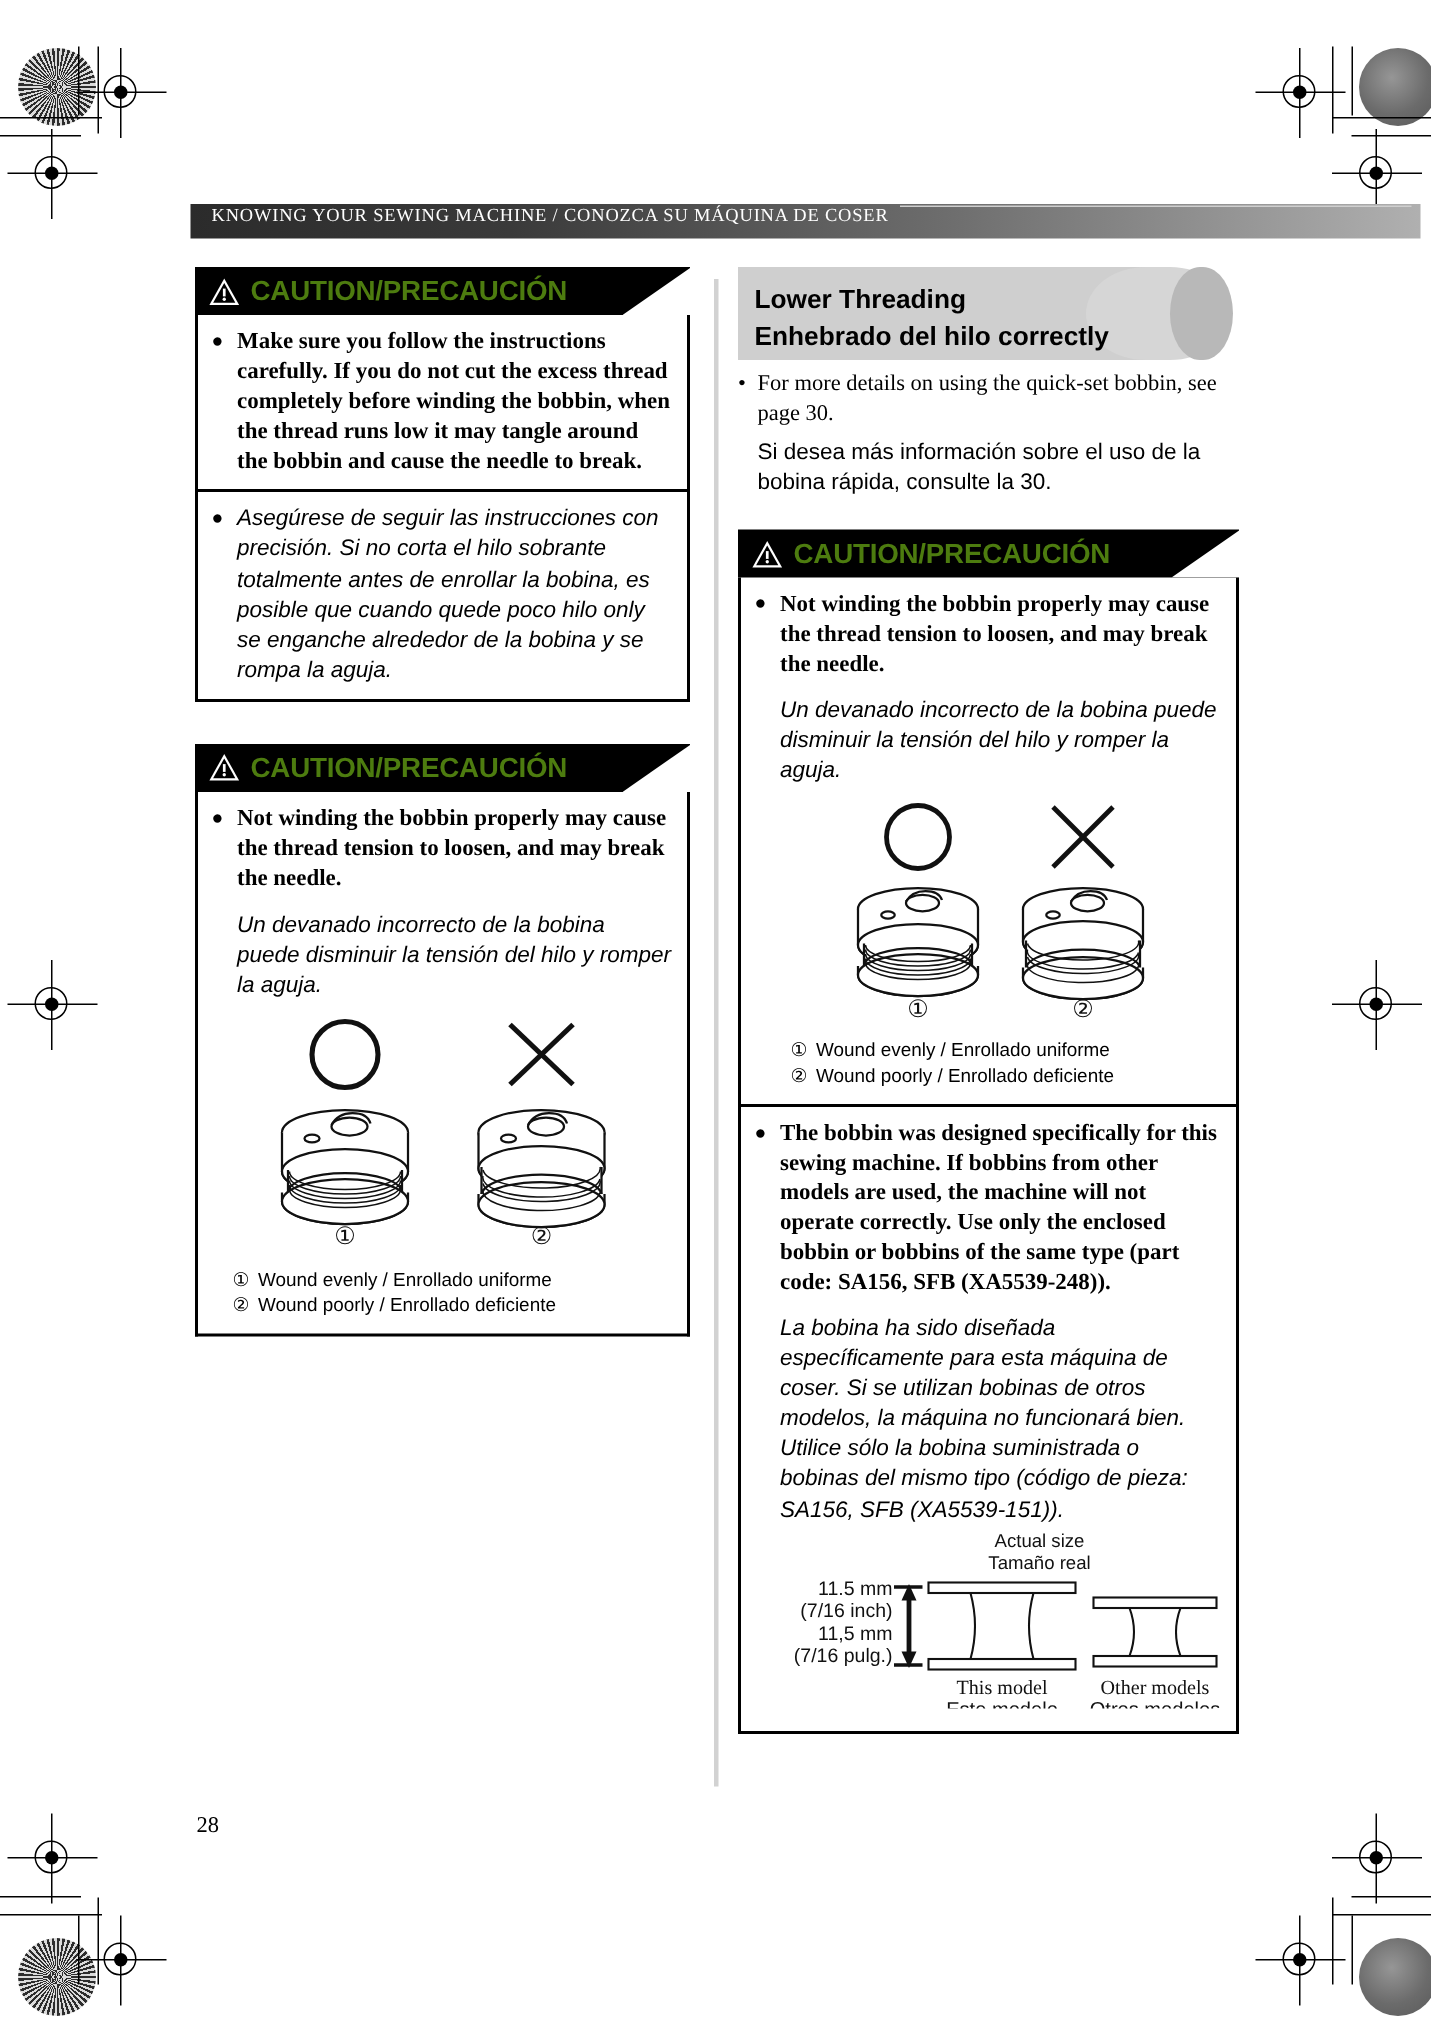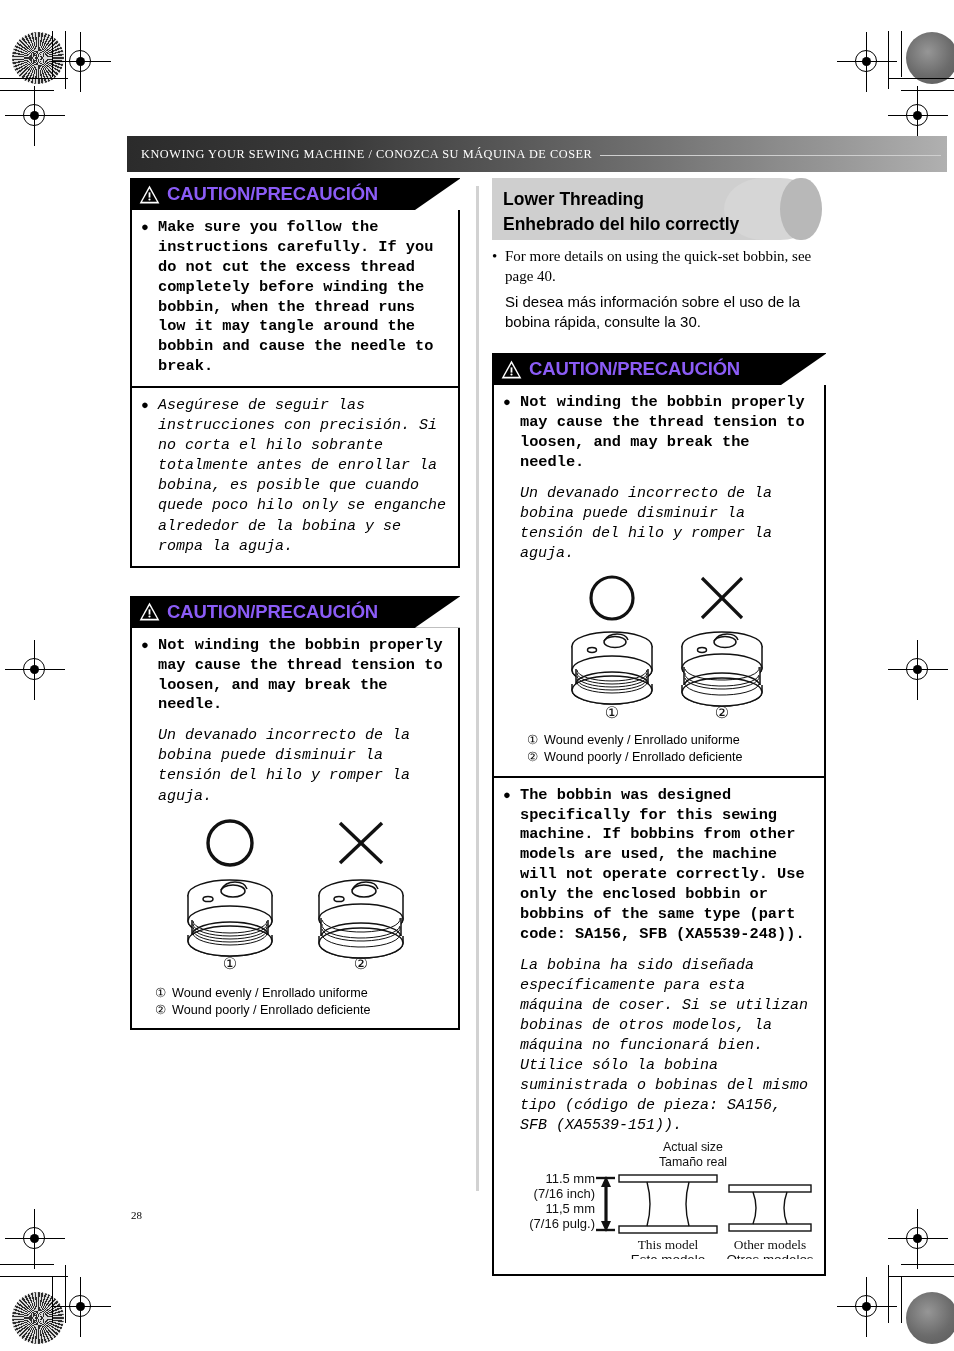--- a/index.html
+++ b/index.html
@@ -18,53 +18,53 @@
       repeating-conic-gradient(#1c1c1c 0deg 4deg,#d8d8d8 4deg 8deg),
       radial-gradient(circle,#888 0%,#555 100%);
     opacity:.92;}
   .moire.solid{background:radial-gradient(circle at 42% 38%,#8d8d8d 0%,#5e5e5e 55%,#4a4a4a 100%);}
   .cropmark{position:absolute;background:#000;}
 
   
   .slug{position:absolute;left:93px;top:56px;font-size:13.5px;font-family:"Liberation Serif",serif;letter-spacing:.1px;white-space:nowrap;}
 
   
-  .sectionbar{position:absolute;left:127px;top:136px;width:820px;height:36px;
+  .sectionbar{position:absolute;left:127px;top:136px;width:820px;height:23px;
     background:linear-gradient(to right,#2b2b2b 0%,#3a3a3a 26%,#6e6e6e 62%,#9a9a9a 88%,#b0b0b0 100%);
-    display:flex;align-items:center;}
+    display:flex;}
   .sectionbar .txt{color:#fff;font-size:12.3px;font-family:"Liberation Serif",serif;
     letter-spacing:.55px;padding-left:14px;white-space:nowrap;}
   .sectionbar .rule{flex:1;height:1px;background:#cfcfcf;margin:0 6px 0 8px;position:relative;top:1px;}
 
   
   .col-left{position:absolute;left:130px;top:178px;width:330px;}
   .col-right{position:absolute;left:492px;top:178px;width:334px;}
   .coldivider{position:absolute;left:476px;top:186px;width:3px;height:1005px;background:#d2d2d2;}
 
   
   .caution{position:relative;margin-bottom:28px;}
   .caution-banner{position:relative;height:32px;background:#000;display:flex;align-items:center;
     width:100%;}
   .caution-banner .wedge{position:absolute;right:-1px;top:0;width:46px;height:32px;
     background:#fff;clip-path:polygon(100% 0,100% 100%,0 100%);}
   .caution-banner .tri{margin-left:9px;width:21px;height:19px;position:relative;flex:none;}
   .caution-banner .tri svg{display:block;}
-  .caution-banner .label{color:#8b5cf6;font-family:"Liberation Sans",sans-serif;
+  .caution-banner .label{color:#4d7c0f;font-family:"Liberation Sans",sans-serif;
     font-weight:bold;font-size:18.5px;letter-spacing:-.15px;margin-left:7px;white-space:nowrap;
     position:relative;z-index:2;}
   .caution-body{border:2.6px solid #000;border-top:none;}
   .cbox{padding:8px 10px 9px 9px;}
   .cbox + .cbox{border-top:2.6px solid #000;}
   .c-en{font-family:"Liberation Serif",serif;font-weight:bold;font-size:15.3px;line-height:1.30;
     display:flex;}
   .c-es{font-family:"Liberation Sans",sans-serif;font-style:italic;font-size:15px;line-height:1.34;
     display:flex;margin-top:0;}
   .bullet{flex:none;width:17px;font-size:13px;line-height:1.30;padding-top:1px;}
   .c-es.indent{padding-left:17px;margin-top:11px;}
-  .c-en .txt,.c-es .txt{flex:1;font-family:Liberation Mono, monospace;}
+  .c-en .txt,.c-es .txt{flex:1;}
 
   
   .titlebanner{position:relative;height:62px;margin-bottom:5px;padding-left:36px;}
   .titlebanner .band{position:absolute;left:0;top:0;height:62px;width:284px;background:#cfcfcf;
     border-radius:0 0 0 0;}
   .titlebanner .cap{position:absolute;left:232px;top:0;width:96px;height:62px;background:#d6d6d6;
     border-radius:40px/31px;}
   .titlebanner .tab{position:absolute;left:288px;top:0;width:42px;height:62px;background:#b8b8b8;
     border-radius:20px/31px;}
   .titlebanner .tl{position:absolute;left:11px;top:9px;z-index:3;
@@ -83,21 +83,21 @@
   .figlegend{font-family:"Liberation Sans",sans-serif;font-size:12.6px;line-height:1.38;
     margin-top:2px;padding-left:14px;}
   .figlegend .ln{display:flex;align-items:flex-start;}
   .figlegend .cnum{flex:none;width:17px;}
 
   
   .sizefig{padding:2px 4px 6px 4px;}
   .sizefig svg{display:block;margin:0 auto;}
 
   
-  .pagenum{position:absolute;left:131px;top:1209px;font-family:"Liberation Serif",serif;font-size:11px;}
+  .pagenum{position:absolute;left:131px;top:1209px;font-family:"Liberation Serif",serif;font-size:15px;}
 </style>
 </head>
 <body>
 
 <div class="page">
 
   <div class="moire" style="left:12px;top:32px;"></div>
   <div class="moire solid" style="left:906px;top:32px;"></div>
   <div class="moire" style="left:12px;top:1292px;"></div>
   <div class="moire solid" style="left:906px;top:1292px;"></div>
@@ -322,21 +322,21 @@
       <div class="tab"></div>
       <div class="tl">
         <div>Lower Threading</div>
         <div>Enhebrado del hilo correctly</div>
       </div>
     </div>
 
     <div class="note">
       <div class="row">
         <span class="bdot">•</span>
-        <span class="en">For more details on using the quick-set bobbin, see page 40.</span>
+        <span class="en">For more details on using the quick-set bobbin, see page 30.</span>
       </div>
       <div class="es">Si desea más información sobre el uso de la bobina rápida, consulte la 30.</div>
     </div>
 
     <div class="caution" style="margin-top:21px;">
       <div class="caution-banner">
         <span class="tri">
           <svg width="21" height="19" viewBox="0 0 21 19">
               <polygon points="10.5,0.6 20.4,18.4 0.6,18.4" fill="#fff"></polygon>
               <polygon points="10.5,3.6 17.9,16.8 3.1,16.8" fill="#000"></polygon>

